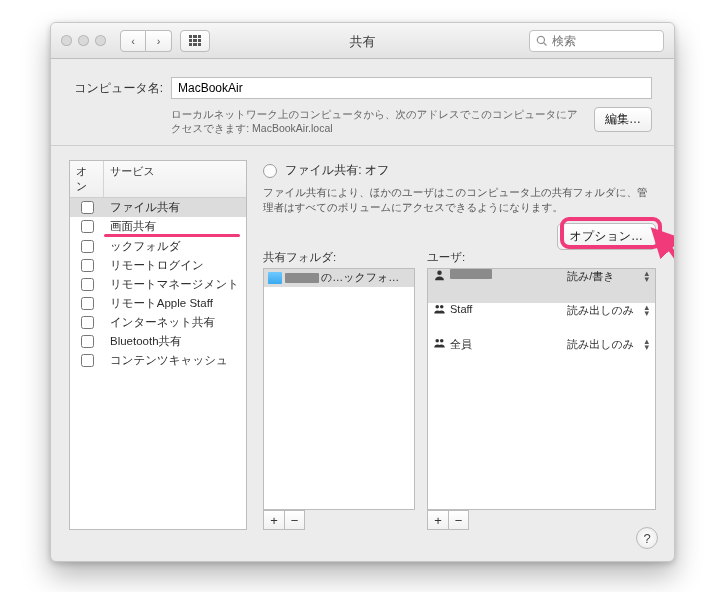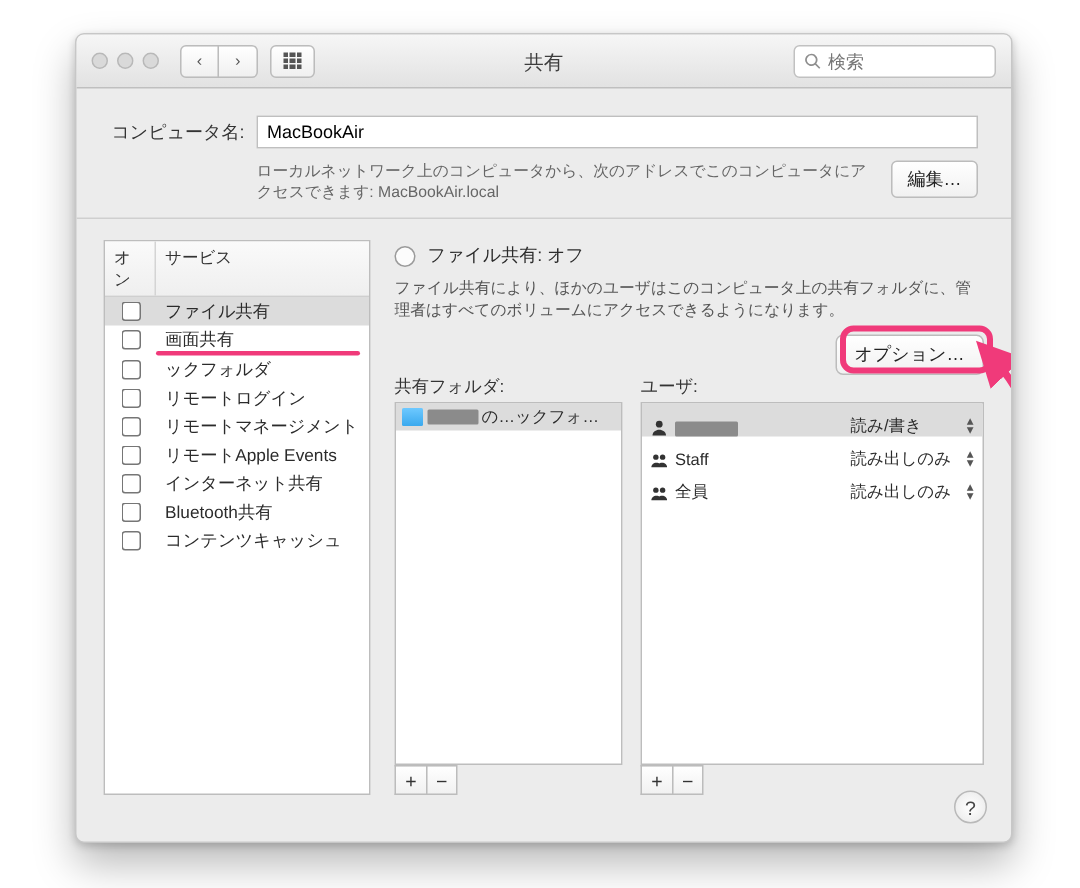--- a/index.html
+++ b/index.html
@@ -152,21 +152,21 @@
     font-size:11px;
   }
   .folder-item {
     display:flex; align-items:center; height:18px;
     background:#dcdcdc; padding:0 4px;
   }
   .folder-icon { width:14px; height:12px; margin-right:3px;
     background:linear-gradient(#6ec9ff,#3aa9ee); border-radius:1px;}
   .folder-smudge { width:34px; height:10px; background:#8b8b8b; margin-right:2px; border-radius:1px;}
   .folder-text { flex:1; white-space:nowrap; overflow:hidden; text-overflow:ellipsis;}
-  .user-row { display:flex; align-items:flex-end; height:22px; padding:0 4px;}
+  .user-row { display:flex; align-items:flex-start; height:34px; padding:0 4px;}
   .user-row.sel { background:#dcdcdc; }
   .user-icon { width:14px; height:12px; margin-right:4px; display:flex; align-items:center; justify-content:center;}
   .user-icon svg { width:13px; height:12px; fill:#333;}
   .user-smudge { width:42px; height:10px; background:#8b8b8b; border-radius:1px;}
   .user-name { flex:1;}
   .perm { width:84px; font-size:11px; display:flex; align-items:center; justify-content:space-between; padding-right:2px;}
   .perm .caret { font-size:9px; color:#555; display:flex; flex-direction:column; line-height:6px;}
   .addremove {
     display:flex;
     width:42px;
@@ -281,21 +281,21 @@
           <div class="srow">
             <div class="cbcell">
               <input type="checkbox" style="">
             </div>
             <div class="lbl">リモートマネージメント</div>
           </div>
           <div class="srow">
             <div class="cbcell">
               <input type="checkbox" style="">
             </div>
-            <div class="lbl">リモートApple Events</div>
+            <div class="lbl">リモートApple Staff</div>
           </div>
           <div class="srow">
             <div class="cbcell">
               <input type="checkbox" style="">
             </div>
             <div class="lbl">インターネット共有</div>
           </div>
           <div class="srow">
             <div class="cbcell">
               <input type="checkbox" style="">

